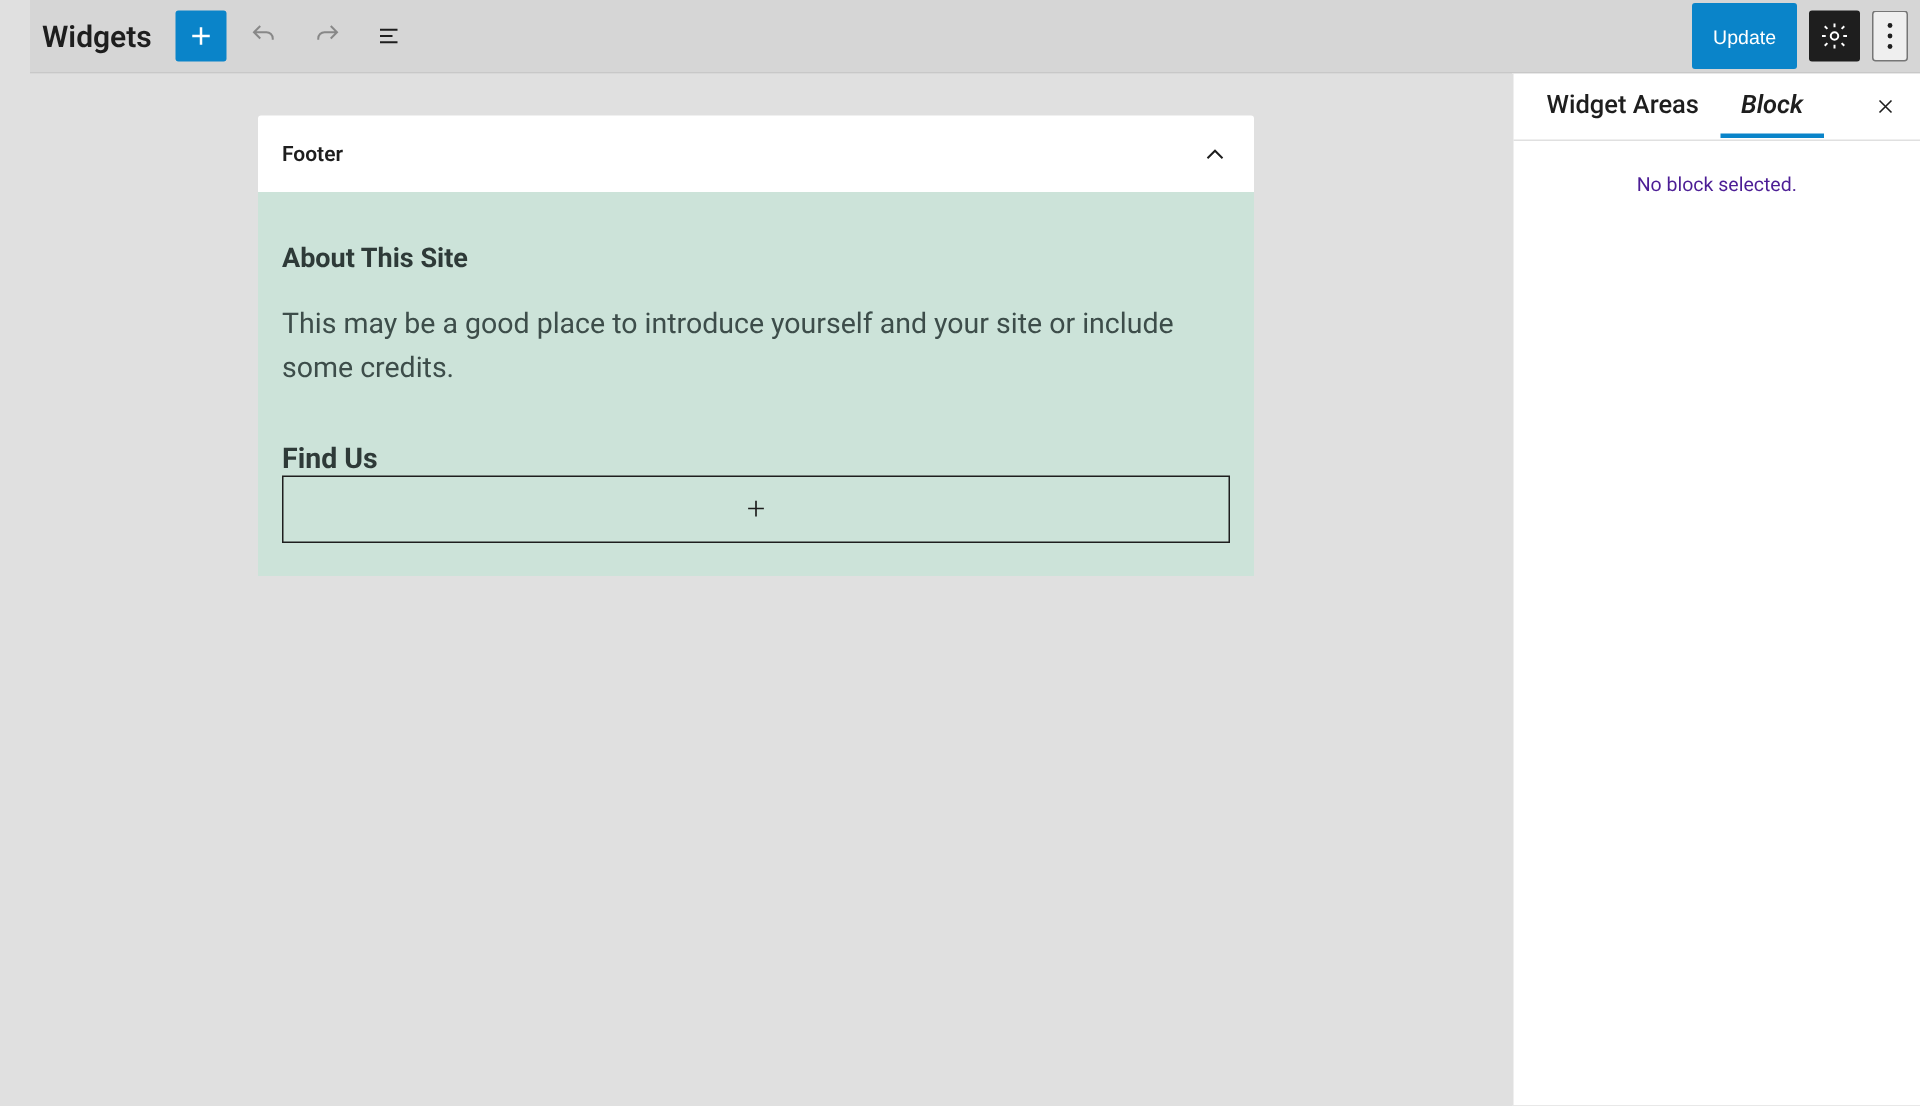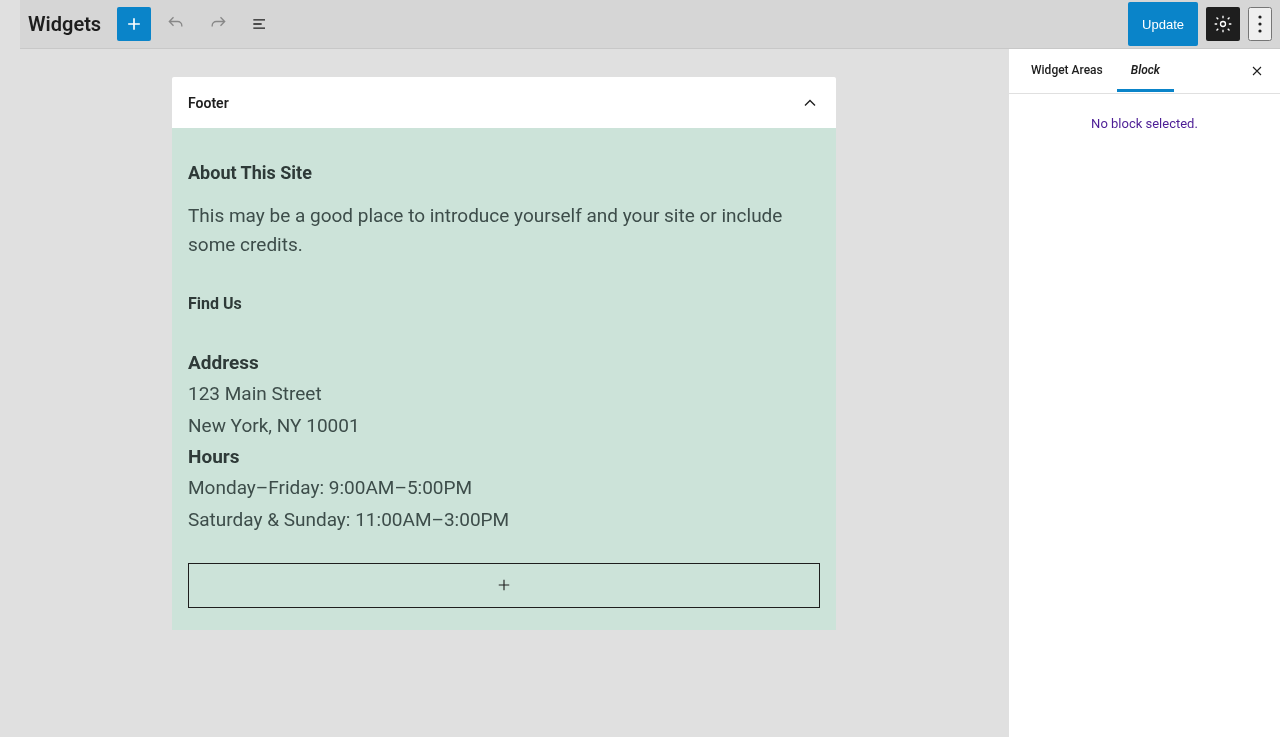--- a/index.html
+++ b/index.html
@@ -96,24 +96,24 @@
     color: #2e3a38;
     margin-bottom: 18px;
   }
   .footer-body p.intro {
     font-size: 19px;
     color: #3d4d4a;
     line-height: 1.55;
     margin-bottom: 34px;
   }
   .footer-body h3.findus {
-    font-size: 16px;
+    font-size: 19px;
     font-weight: 700;
     color: #2e3a38;
-    margin-bottom: 34px;
+    margin-bottom: 0;
   }
   .footer-body .addr-block { margin-bottom: 28px; }
   .footer-body .addr-block div {
     font-size: 19px;
     color: #3d4d4a;
     line-height: 1.65;
   }
   .footer-body .addr-block div.strong {
     font-weight: 700;
     color: #2e3a38;
@@ -138,21 +138,21 @@
   .side-tabs {
     display: flex;
     align-items: center;
     height: 45px;
     border-bottom: 1px solid #e0e0e0;
     padding: 0 8px;
   }
   .side-tab {
     height: 41px;
     padding: 0 14px;
-    font-size: 12px;
+    font-size: 17px;
     color: #1e1e1e;
     display: inline-flex;
     align-items: center;
     cursor: pointer;
     border-bottom: 3px solid transparent;
     font-weight: 500;
   }
   .side-tab.active {
     border-bottom-color: #0a84c9;
     font-weight: 600;
@@ -227,28 +227,20 @@
       <div class="panel-header">
         <span>Footer</span>
         <svg width="20" height="20" viewBox="0 0 24 24">
             <path d="M6 15l6-6 6 6" stroke="#1e1e1e" stroke-width="1.6" fill="none"></path>
           </svg>
       </div>
       <div class="footer-body">
         <h3 class="section">About This Site</h3>
         <p class="intro">This may be a good place to introduce yourself and your site or include some credits.</p>
         <h3 class="findus">Find Us</h3>
-        <div class="addr-block">
-          <div class="strong">Address</div>
-          <div>123 Main Street</div>
-          <div>New York, NY 10001</div>
-          <div class="strong">Hours</div>
-          <div>Monday–Friday: 9:00AM–5:00PM</div>
-          <div>Saturday &amp; Sunday: 11:00AM–3:00PM</div>
-        </div>
         <button class="add-block-btn">
           <svg width="18" height="18" viewBox="0 0 24 24">
               <path d="M12 5v14M5 12h14" stroke="#1e1e1e" stroke-width="1.5" fill="none"></path>
             </svg>
         </button>
       </div>
     </div>
 
 
   </div>

